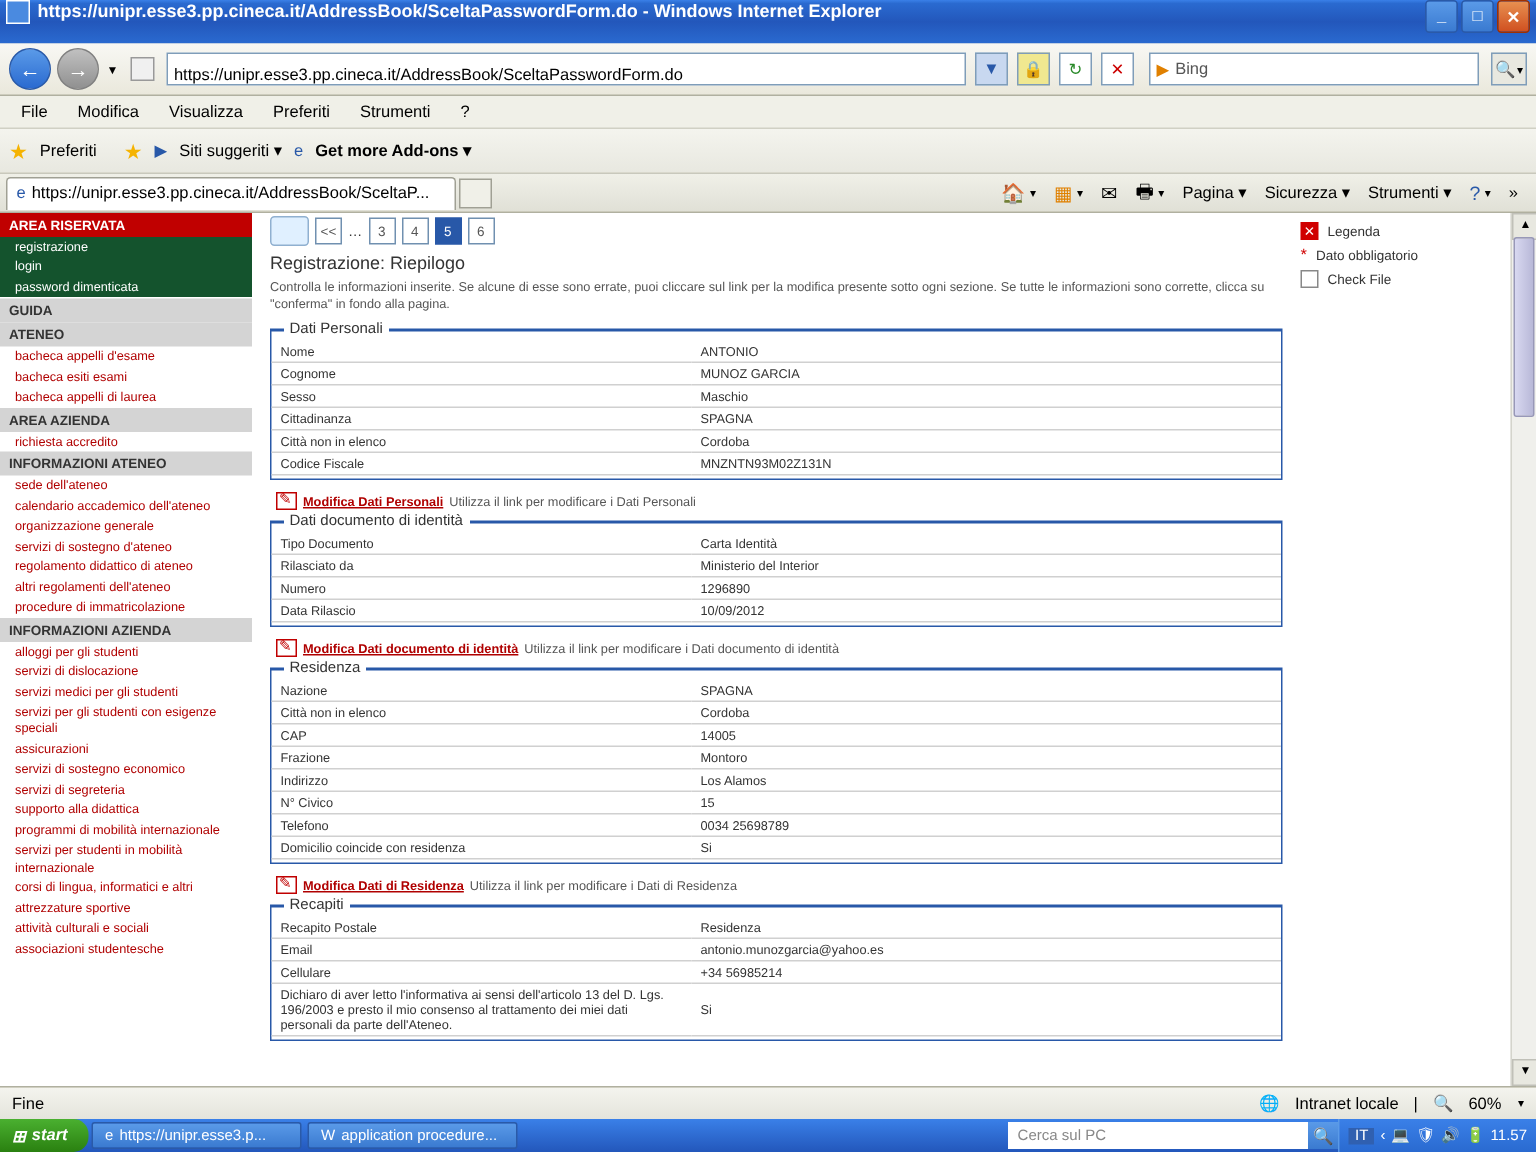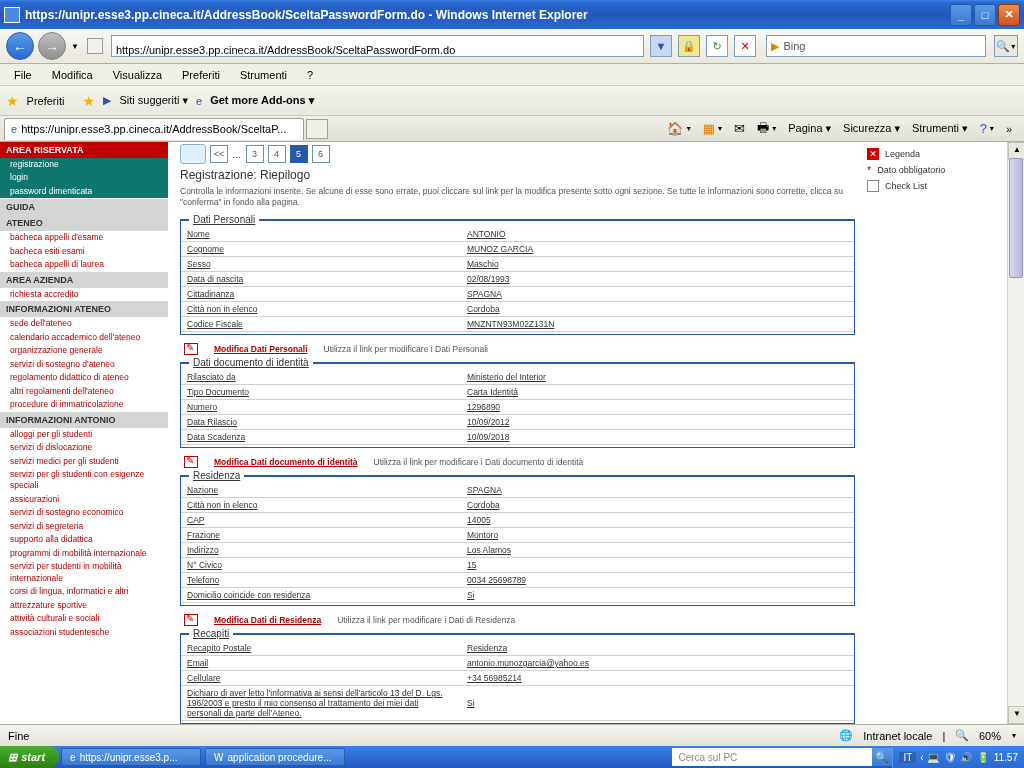--- a/index.html
+++ b/index.html
@@ -1,17 +1,17 @@
 <!DOCTYPE html>
 <html><head>
 <meta charset="utf-8">
 <style>
 * { margin:0; padding:0; box-sizing:border-box; }
 body { font-family:Tahoma,Arial,sans-serif; font-size:11px; background:#ece9d8; width:1024px; height:768px; overflow:hidden; position:relative; }
-.titlebar { height:29px; background:linear-gradient(to bottom,#3a80e8 0%,#2a6ad0 8%,#2357bb 50%,#2a6ad0 100%); display:flex; align-items:center; padding:0 4px; color:#fff; font-weight:bold; font-size:12px; }
+.titlebar { height:29px; background:linear-gradient(to bottom,#3a80e8 0%,#2a6ad0 8%,#2357bb 50%,#2a6ad0 100%); display:flex; padding:0 4px; color:#fff; font-weight:bold; font-size:12px; }
 .titlebar-icon { width:16px; height:16px; background:#4a8ae0; border:1px solid #fff; margin-right:5px; }
 .titlebar-text { flex:1; }
 .win-btns { display:flex; gap:2px; }
 .win-btn { width:22px; height:22px; border-radius:3px; display:flex; align-items:center; justify-content:center; font-size:11px; font-weight:bold; color:#fff; }
 .win-min,.win-max { background:linear-gradient(#5a9ae8,#3a7ad0); border:1px solid #2a5aa8; }
 .win-close { background:linear-gradient(#e89050,#d05020); border:1px solid #a03000; }
 .navbar { height:35px; background:linear-gradient(#f8f8f4,#eae8dc); border-bottom:1px solid #b0b0a0; display:flex; align-items:center; padding:0 6px; gap:4px; }
 .nav-arrow { width:28px; height:28px; border-radius:50%; background:linear-gradient(#5a9ae8,#2a6ad0); color:#fff; display:flex; align-items:center; justify-content:center; font-size:14px; border:1px solid #2a5aa8; }
 .nav-arrow.disabled { background:linear-gradient(#c0c0c0,#909090); border-color:#808080; }
 .addr-icon { width:16px; height:16px; background:#f0f0f0; border:1px solid #999; margin:0 4px; }
@@ -41,27 +41,27 @@
 .nav-head.gray { background:#d4d4d4; color:#333; }
 .nav-item { padding:1px 6px 1px 10px; color:#b00000; font-size:8.5px; cursor:pointer; line-height:1.35; }
 .nav-item.white { color:#fff; padding-left:10px; }
 .main { flex:1; padding:2px 8px 8px 12px; font-size:9.5px; color:#333; }
 .crumbs { display:flex; align-items:center; gap:4px; margin-bottom:4px; }
 .crumb-icon { width:26px; height:20px; background:#e0f0ff; border:1px solid #90b0d0; border-radius:3px; }
 .crumb-box { width:18px; height:18px; border:1px solid #7090b0; display:inline-flex; align-items:center; justify-content:center; font-size:9px; background:#fff; color:#555; }
 .crumb-box.active { background:#2858a8; color:#fff; border-color:#2858a8; }
 h2.pg-title { font-size:12px; font-weight:normal; color:#333; margin:3px 0 4px; }
 .pg-desc { font-size:8.5px; color:#555; margin-bottom:6px; line-height:1.3; }
-fieldset { border:1px solid #2858a8; border-top:2px solid #2858a8; margin-bottom:6px; padding:2px 0 2px 0;text-decoration:underline; }
+fieldset { border:1px solid #2858a8; border-top:2px solid #2858a8; margin-bottom:6px; padding:2px 0 2px 0; }
 legend { font-size:10px; color:#333; padding:0 4px; margin-left:8px; }
 table.data { width:100%; border-collapse:collapse; font-size:8.5px; }
 table.data td { border-bottom:1px solid #d0d0d0; padding:2px 6px; }
 table.data td:first-child { width:280px; color:#333; }
 table.data td:last-child { color:#333; }
-.mod-row { display:flex; align-items:center; gap:16px; padding:2px 4px; font-size:8.5px; }
+.mod-row { display:flex; align-items:center; gap:4px; padding:2px 4px; font-size:8.5px; }
 .mod-icon { width:14px; height:12px; background:#fff; border:1px solid #c00000; position:relative; }
 .mod-icon::after { content:"✎"; position:absolute; top:-2px; left:1px; font-size:10px; color:#c00000; }
 .mod-link { color:#b00000; text-decoration:underline; font-weight:bold; }
 .mod-text { color:#555; }
 .legend-box { width:140px; margin-left:auto; margin-right:4px; font-size:9px; padding:4px; }
 .legend-row { display:flex; align-items:center; gap:6px; padding:2px 0; color:#333; }
 .leg-ic { width:12px; height:12px; display:inline-block; }
 .leg-x { background:#d00000; color:#fff; font-size:9px; text-align:center; line-height:12px; }
 .leg-star { color:#d00000; font-size:11px; }
 .leg-check { border:1px solid #888; }
@@ -161,42 +161,42 @@
     <span>»</span>
   </div>
 </div>
 
 <div class="content-area">
 <div class="page">
 
   <div class="leftnav">
     <div class="nav-box">
       <div class="nav-head">AREA RISERVATA</div>
-      <div style="background:#0f766e">
+      <div style="background:#14532d">
         <div class="nav-item white">registrazione</div>
         <div class="nav-item white">login</div>
         <div class="nav-item white">password dimenticata</div>
       </div>
     </div>
     <div class="nav-head gray">GUIDA</div>
     <div class="nav-head gray">ATENEO</div>
     <div class="nav-item">bacheca appelli d'esame</div>
     <div class="nav-item">bacheca esiti esami</div>
     <div class="nav-item">bacheca appelli di laurea</div>
     <div class="nav-head gray">AREA AZIENDA</div>
     <div class="nav-item">richiesta accredito</div>
     <div class="nav-head gray">INFORMAZIONI ATENEO</div>
     <div class="nav-item">sede dell'ateneo</div>
     <div class="nav-item">calendario accademico dell'ateneo</div>
     <div class="nav-item">organizzazione generale</div>
     <div class="nav-item">servizi di sostegno d'ateneo</div>
     <div class="nav-item">regolamento didattico di ateneo</div>
     <div class="nav-item">altri regolamenti dell'ateneo</div>
     <div class="nav-item">procedure di immatricolazione</div>
-    <div class="nav-head gray">INFORMAZIONI ANTONIO</div>
+    <div class="nav-head gray">INFORMAZIONI AZIENDA</div>
     <div class="nav-item">alloggi per gli studenti</div>
     <div class="nav-item">servizi di dislocazione</div>
     <div class="nav-item">servizi medici per gli studenti</div>
     <div class="nav-item">servizi per gli studenti con esigenze speciali</div>
     <div class="nav-item">assicurazioni</div>
     <div class="nav-item">servizi di sostegno economico</div>
     <div class="nav-item">servizi di segreteria</div>
     <div class="nav-item">supporto alla didattica</div>
     <div class="nav-item">programmi di mobilità internazionale</div>
     <div class="nav-item">servizi per studenti in mobilità internazionale</div>
@@ -229,24 +229,20 @@
               </tr>
         <tr>
                 <td>Cognome</td>
                 <td>MUNOZ GARCIA</td>
               </tr>
         <tr>
                 <td>Sesso</td>
                 <td>Maschio</td>
               </tr>
         <tr>
-                <td>Data di nascita</td>
-                <td>02/08/1993</td>
-              </tr>
-        <tr>
                 <td>Cittadinanza</td>
                 <td>SPAGNA</td>
               </tr>
         <tr>
                 <td>Città non in elenco</td>
                 <td>Cordoba</td>
               </tr>
         <tr>
                 <td>Codice Fiscale</td>
                 <td>MNZNTN93M02Z131N</td>
@@ -258,38 +254,34 @@
           <div class="mod-icon"></div>
           <a class="mod-link">Modifica Dati Personali</a>
           <span class="mod-text">Utilizza il link per modificare i Dati Personali</span>
         </div>
 
     <fieldset>
       <legend>Dati documento di identità</legend>
       <table class="data">
         <tbody>
               <tr>
+                <td>Tipo Documento</td>
+                <td>Carta Identità</td>
+              </tr>
+        <tr>
                 <td>Rilasciato da</td>
                 <td>Ministerio del Interior</td>
               </tr>
         <tr>
-                <td>Tipo Documento</td>
-                <td>Carta Identità</td>
-              </tr>
-        <tr>
                 <td>Numero</td>
                 <td>1296890</td>
               </tr>
         <tr>
                 <td>Data Rilascio</td>
                 <td>10/09/2012</td>
-              </tr>
-        <tr>
-                <td>Data Scadenza</td>
-                <td>10/09/2018</td>
               </tr>
       </tbody>
           </table>
     </fieldset>
     <div class="mod-row">
           <div class="mod-icon"></div>
           <a class="mod-link">Modifica Dati documento di identità</a>
           <span class="mod-text">Utilizza il link per modificare i Dati documento di identità</span>
         </div>
 
@@ -368,21 +360,21 @@
     <div class="legend-row">
           <span class="leg-ic leg-x">✕</span>
           <span>Legenda</span>
         </div>
     <div class="legend-row">
           <span class="leg-star">*</span>
           <span>Dato obbligatorio</span>
         </div>
     <div class="legend-row">
           <span class="leg-ic leg-check"></span>
-          <span>Check List</span>
+          <span>Check File</span>
         </div>
   </div>
 
 </div>
 <div class="scrollbar-v">
       <div class="scroll-thumb"></div>
     </div>
 </div>
 
 <div class="statusbar">

